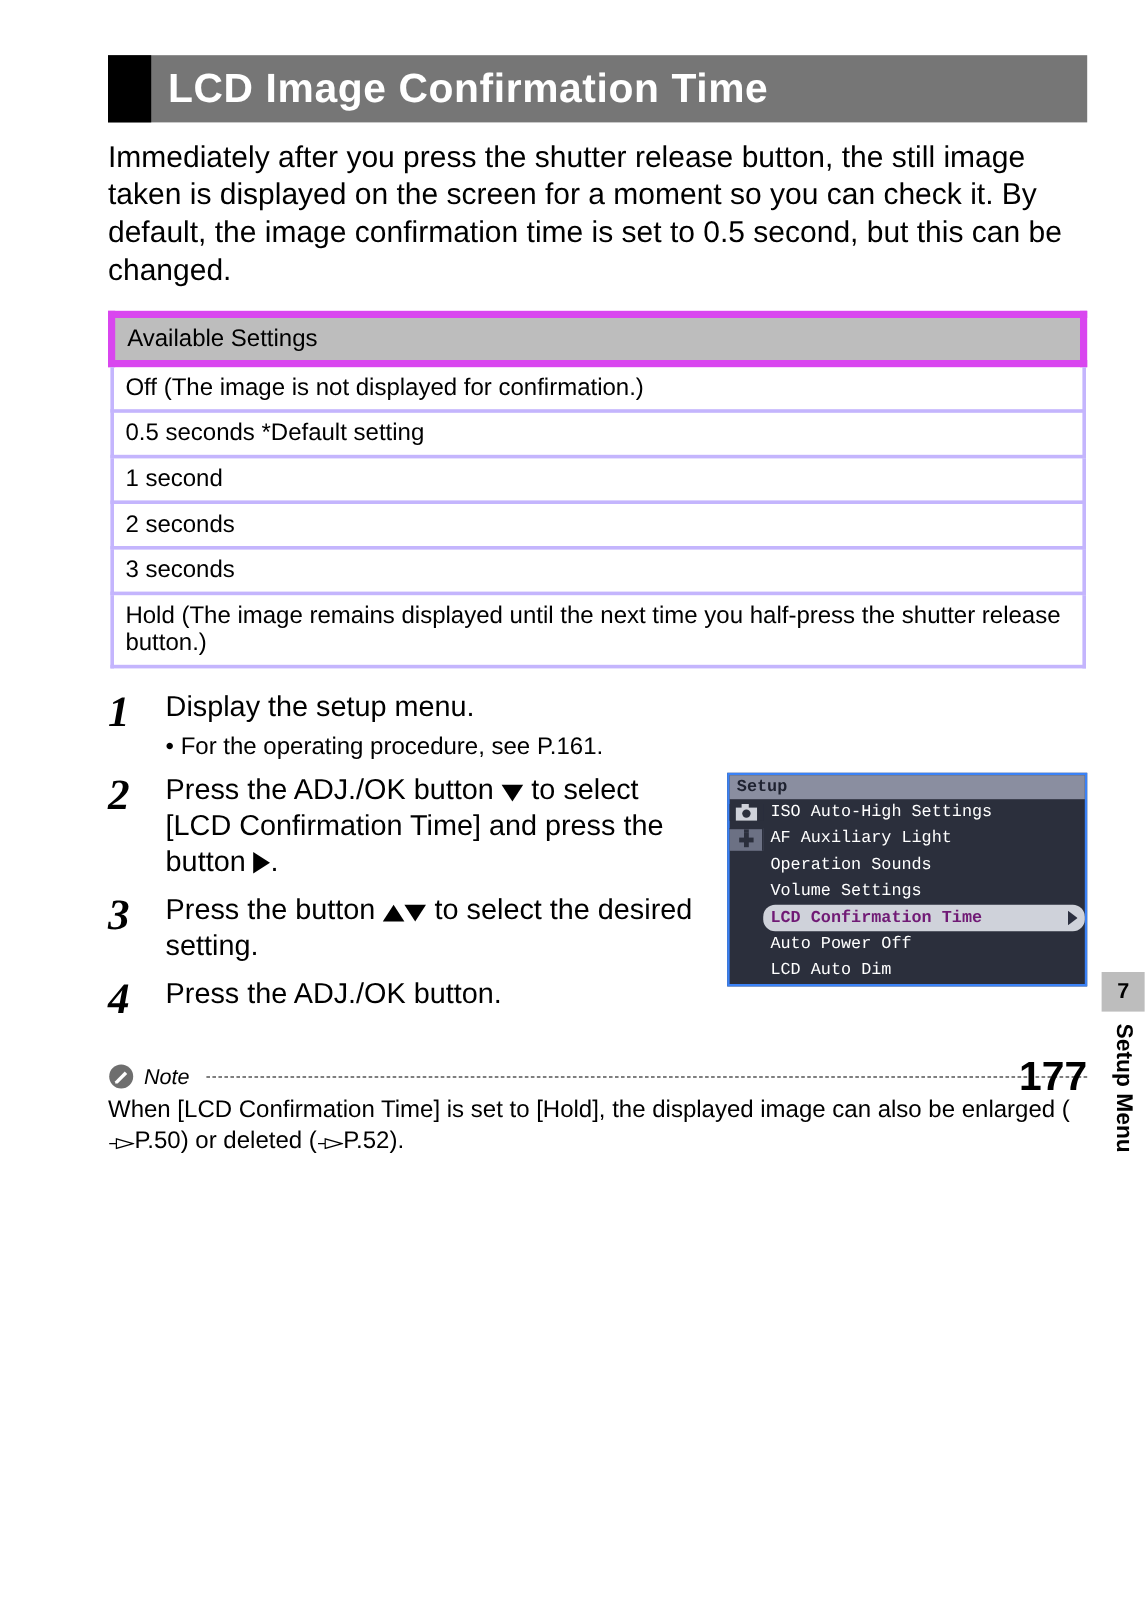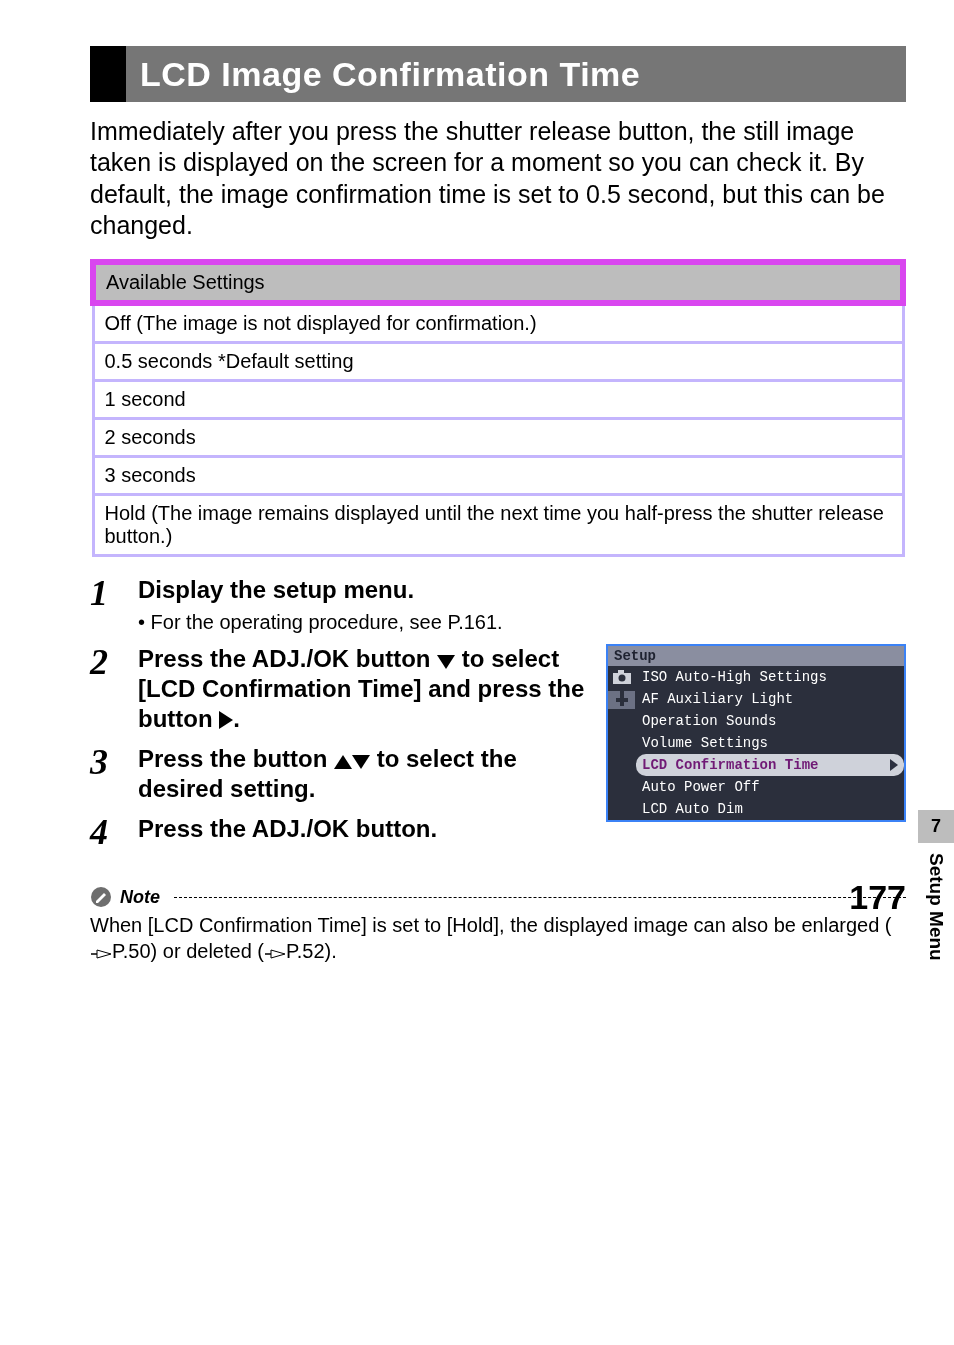--- a/index.html
+++ b/index.html
@@ -10,38 +10,38 @@
   .section-header .block { width:36px; background:#000; }
   .section-header h1 { color:#fff; font-weight:900; font-size:34px; line-height:56px; padding-left:14px; letter-spacing:0.5px; }
   .intro { font-size:25px; line-height:1.25; margin-bottom:18px; }
   .settings-table { width:100%; border-collapse:collapse; font-size:20px; margin-bottom:18px; }
   .settings-table th { background:#bdbdbd; text-align:left; font-weight:400; padding:6px 10px; border:6px solid #d946ef; }
   .settings-table td { border:3px solid #c4b5fd; padding:6px 10px; }
   .steps { }
   .step { display:flex; align-items:flex-start; margin-bottom:10px; }
   .step .num { font-family: "Times New Roman", serif; font-style:italic; font-weight:900; font-size:36px; width:48px; line-height:1; }
   .step .body { flex:1; }
-  .step h2 { font-size:24px; font-weight:700; line-height:1.25; }
+  .step h2 { font-size:24px; font-weight:400; line-height:1.25; }
   .step ul { list-style: none; margin-top:6px; }
   .step ul li { font-size:20px; }
   .step ul li:before { content:"• "; }
   .steps-row { display:flex; gap:18px; align-items:flex-start; }
   .steps-col { flex:1; }
   
   .lcd { width:300px; background:#2b2f3c; border:2px solid #3b82f6; font-family: "Courier New", monospace; color:#fff; font-size:14px; }
   .lcd .titlebar { background:#8a8ea0; color:#1e2230; font-weight:700; padding:2px 6px; font-size:14px; }
   .lcd .row { display:flex; align-items:center; }
   .lcd .iconcol { width:28px; background:#6c7184; display:flex; align-items:center; justify-content:center; border-right:1px solid #2b2f3c; }
   .lcd .iconcol.sel { background:#2b2f3c; }
   .lcd .item { flex:1; padding:3px 6px; }
   .lcd .item.hl { background:#cfd2da; color:#701a75; font-weight:700; display:flex; justify-content:space-between; align-items:center;border-radius:10px; }
   .lcd svg { display:block; }
   
   .note { margin-top:26px; }
-  .note .note-head { display:flex; align-items:center; gap:8px; font-style:italic; font-weight:700; font-size:18px; }
+  .note .note-head { display:flex; align-items:center; gap:8px; font-style:italic; font-weight:400; font-size:18px; }
   .note .note-head .dashfill { flex:1; border-top:1px dashed #000; height:0; margin-left:6px; }
   .note .pencil { width:22px; height:22px; }
   .note p { font-size:20px; line-height:1.3; margin-top:4px; }
   .hand { display:inline-block; vertical-align:-3px; }
   
   .sidetab { position:absolute; right:0; top:810px; width:36px; display:flex; flex-direction:column; align-items:center; }
   .sidetab .idx { background:#bdbdbd; width:36px; text-align:center; font-size:18px; font-weight:700; padding:6px 0; }
   .sidetab .label { writing-mode: vertical-rl; font-weight:700; font-size:19px; padding:10px 0 0 0; }
   .pagenum { position:absolute; right:48px; bottom:32px; font-size:34px; font-weight:700; }
   

